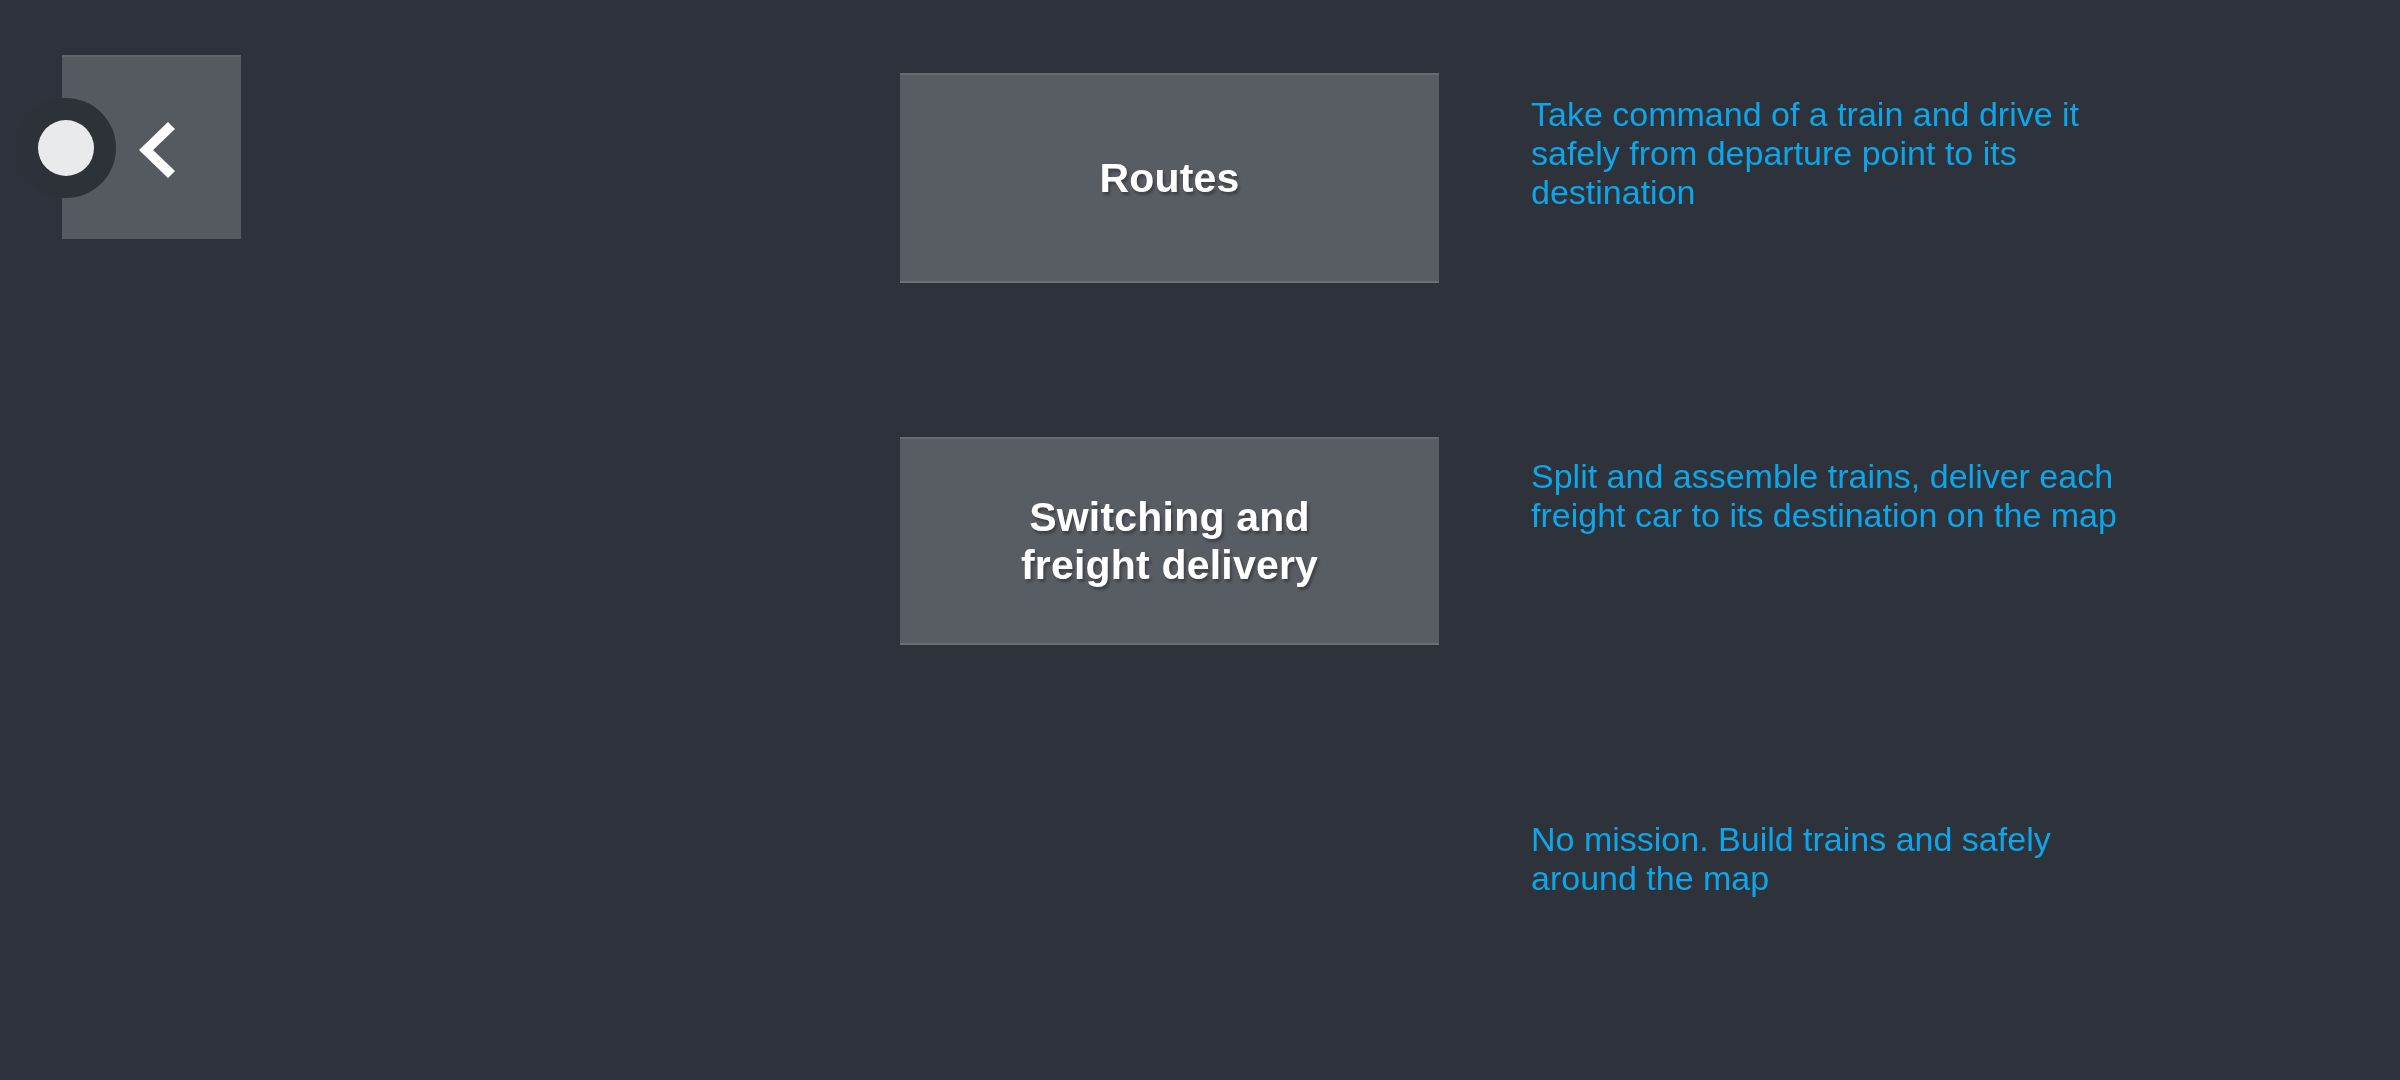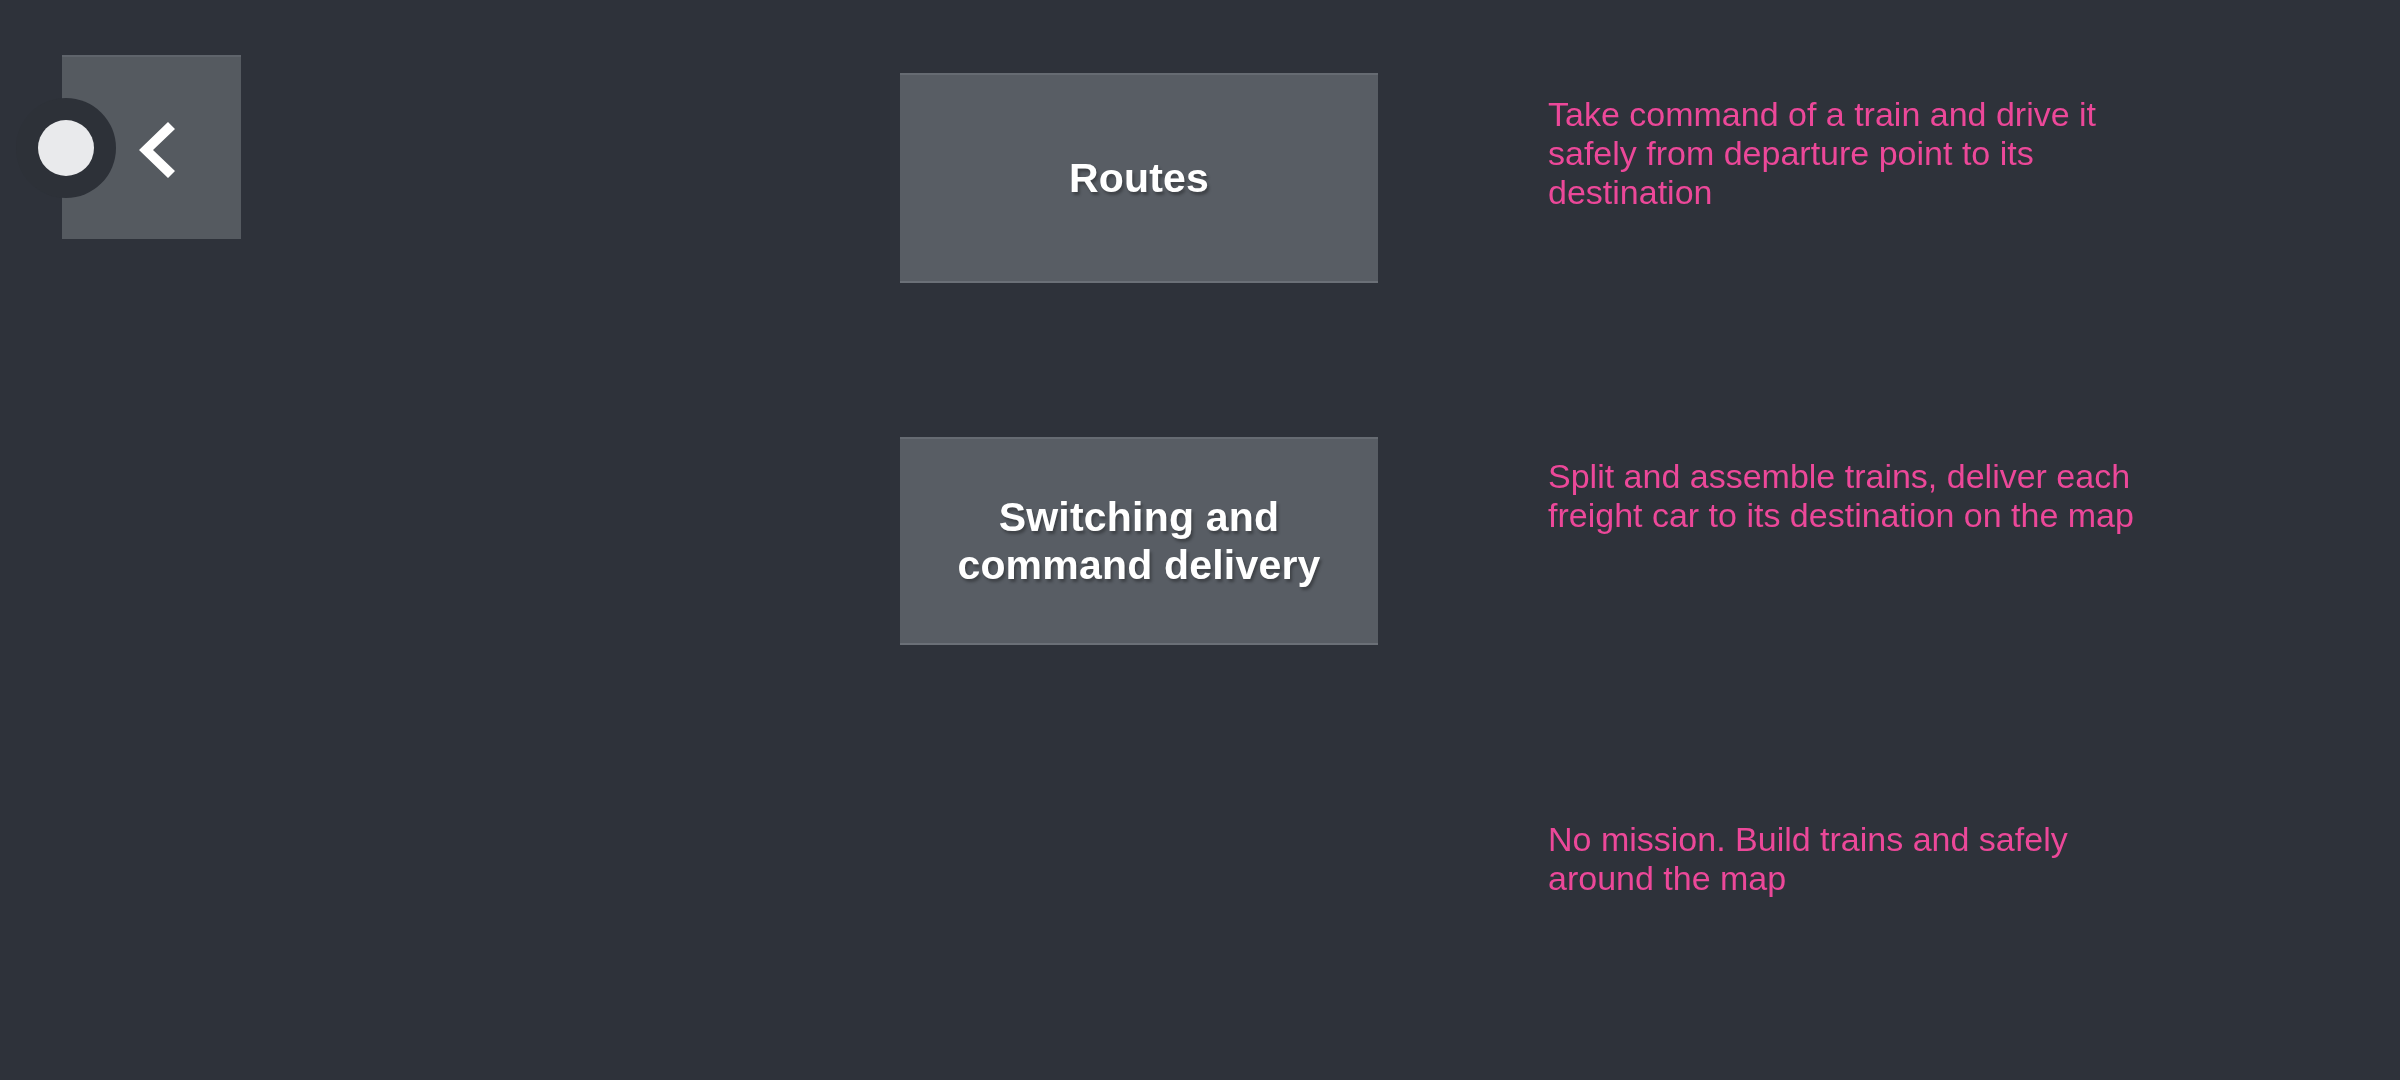--- a/index.html
+++ b/index.html
@@ -72,21 +72,21 @@
     margin-bottom: 154px;
   }
   .mode-row.row-1 { height: 210px; margin-bottom: 154px; }
   .mode-row.row-2 { height: 208px; margin-bottom: 153px; }
   .mode-row.row-3 { height: 202px; margin-bottom: 0; }
 
   .mode-button {
     position: absolute;
     left: 0;
     top: 0;
-    width: 478px;
+    width: 539px;
     height: 100%;
     background: #585d64;
     box-sizing: border-box;
     display: flex;
     align-items: center;
     justify-content: center;
     cursor: pointer;
     box-shadow: inset 0 2px 0 0 #666b72, inset 0 -2px 0 0 #6b7077;
   }
   .mode-button-label {
@@ -95,24 +95,24 @@
     font-weight: bold;
     line-height: 1.18;
     text-align: center;
     letter-spacing: 0.2px;
     white-space: pre-line;
     text-shadow: 2px 3px 3px rgba(0,0,0,0.30);
   }
 
   .mode-desc {
     position: absolute;
-    left: 648px;
+    left: 631px;
     top: 22px;
     width: 600px;
-    color: #ec4899;
+    color: #0ea5e9;
     font-size: 34px;
     font-weight: 300;
     line-height: 1.15;
     white-space: pre-line;
   }
   .row-2 .mode-desc { top: 20px; }
   .row-3 .mode-desc { top: 22px; }
 </style>
 </head>
 <body>
@@ -132,21 +132,21 @@
   <div class="mode-row row-1">
     <div class="mode-button">
       <span class="mode-button-label">Routes</span>
     </div>
     <div class="mode-desc">Take command of a train and drive it safely from departure point to its destination</div>
   </div>
 
   <div class="mode-row row-2">
     <div class="mode-button">
       <span class="mode-button-label">Switching and
-command delivery</span>
+freight delivery</span>
     </div>
     <div class="mode-desc">Split and assemble trains, deliver each freight car to its destination on the map</div>
   </div>
 
   <div class="mode-row row-3">
     <div class="mode-desc">No mission. Build trains and safely around the map</div>
   </div>
 
 </div>
 

